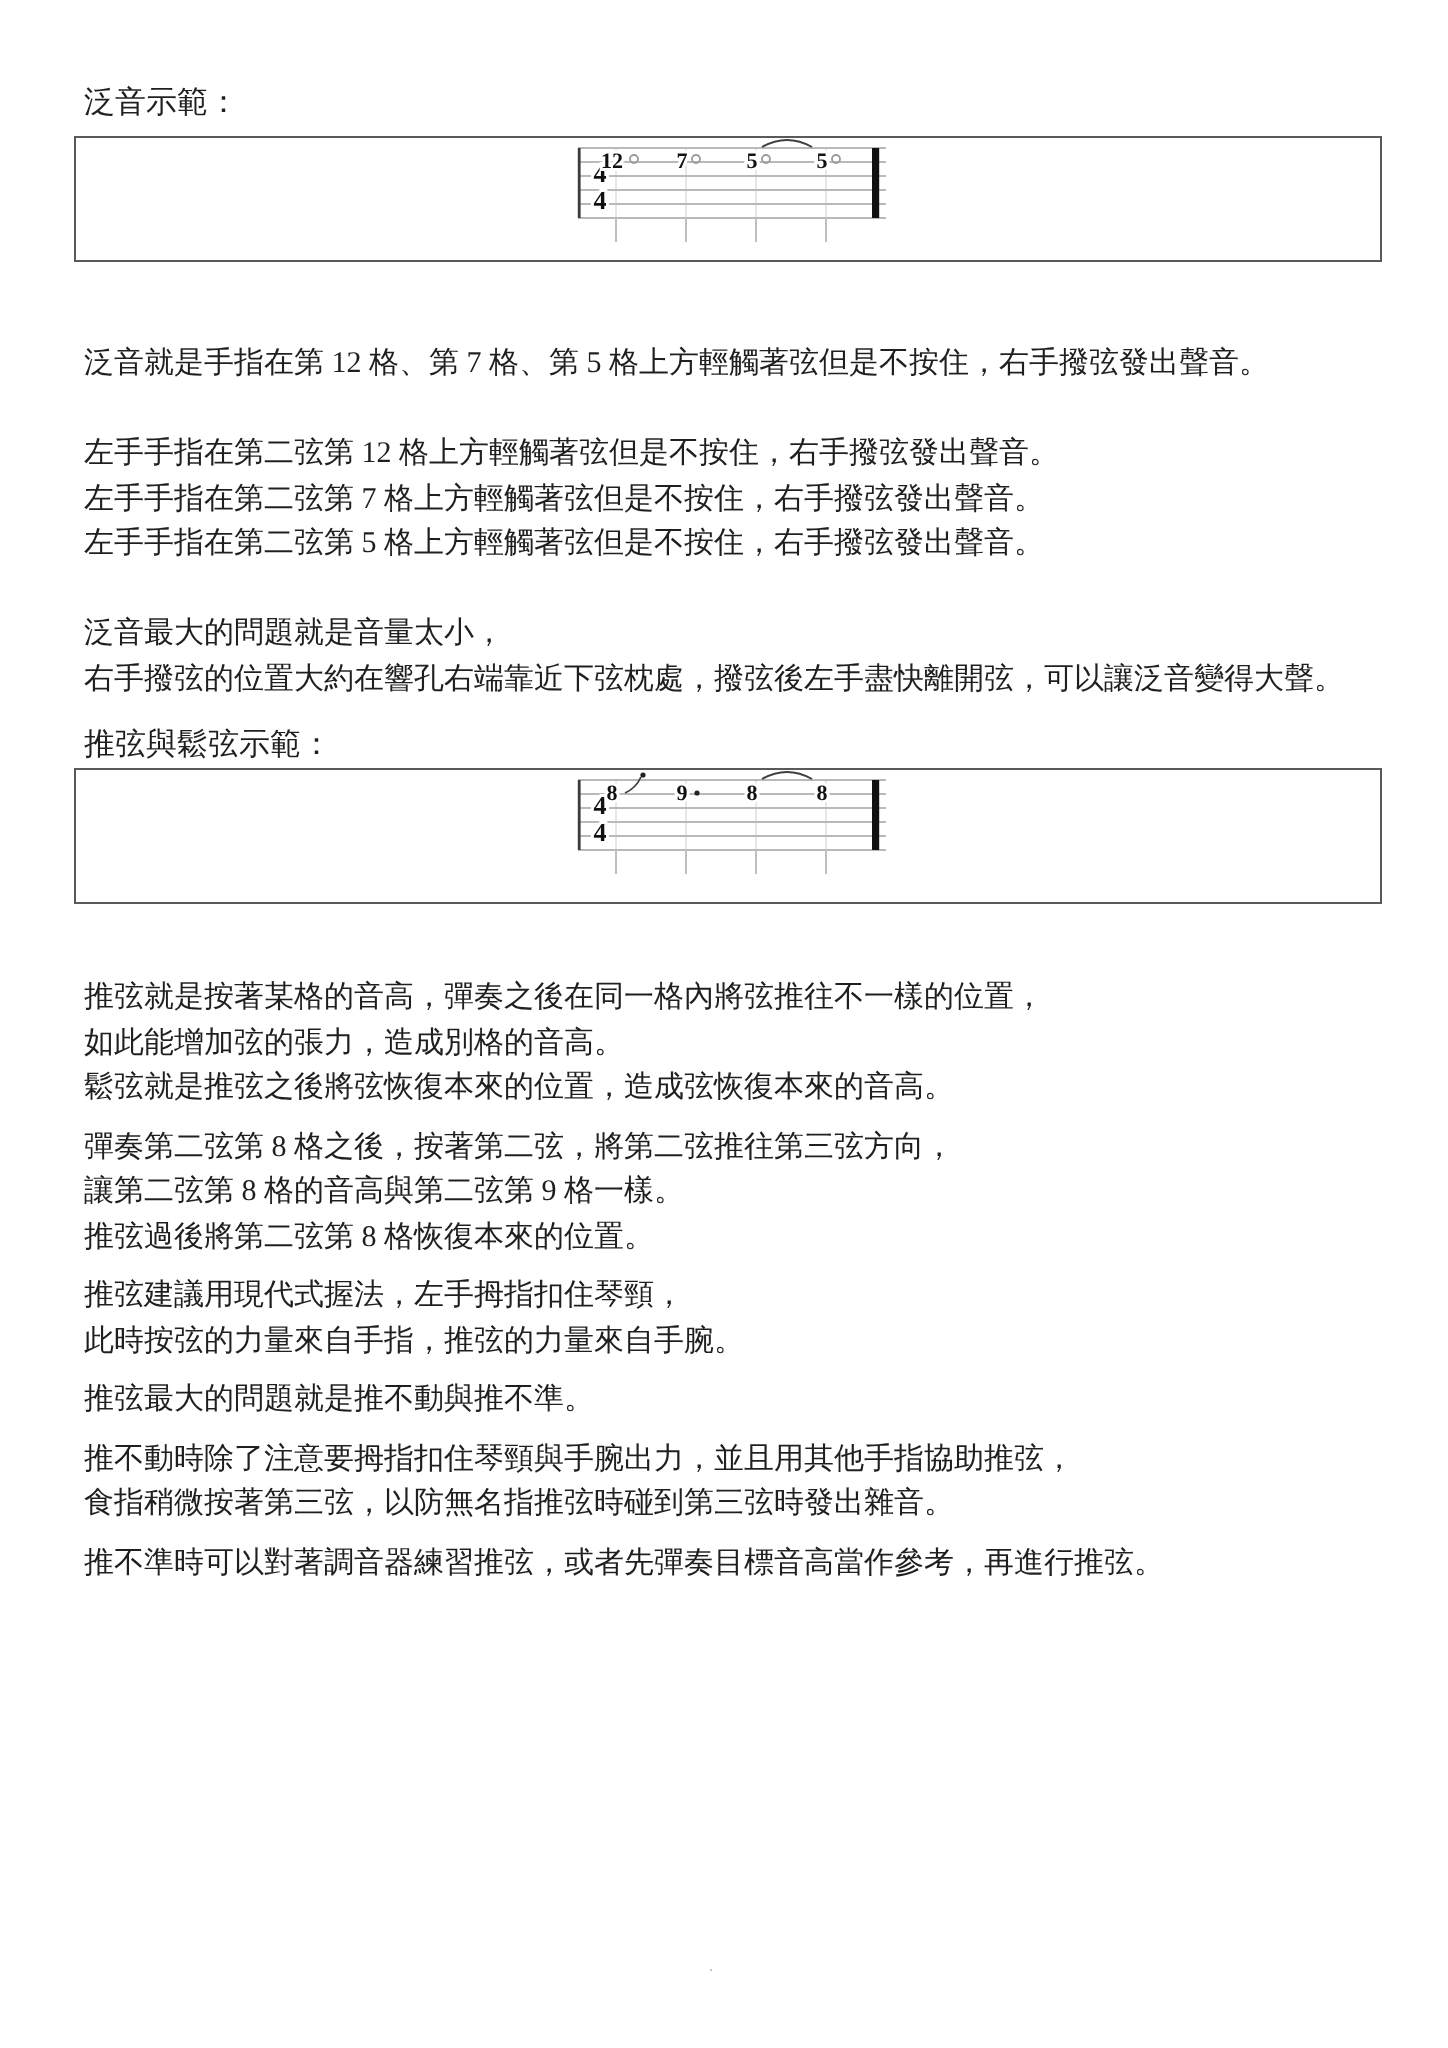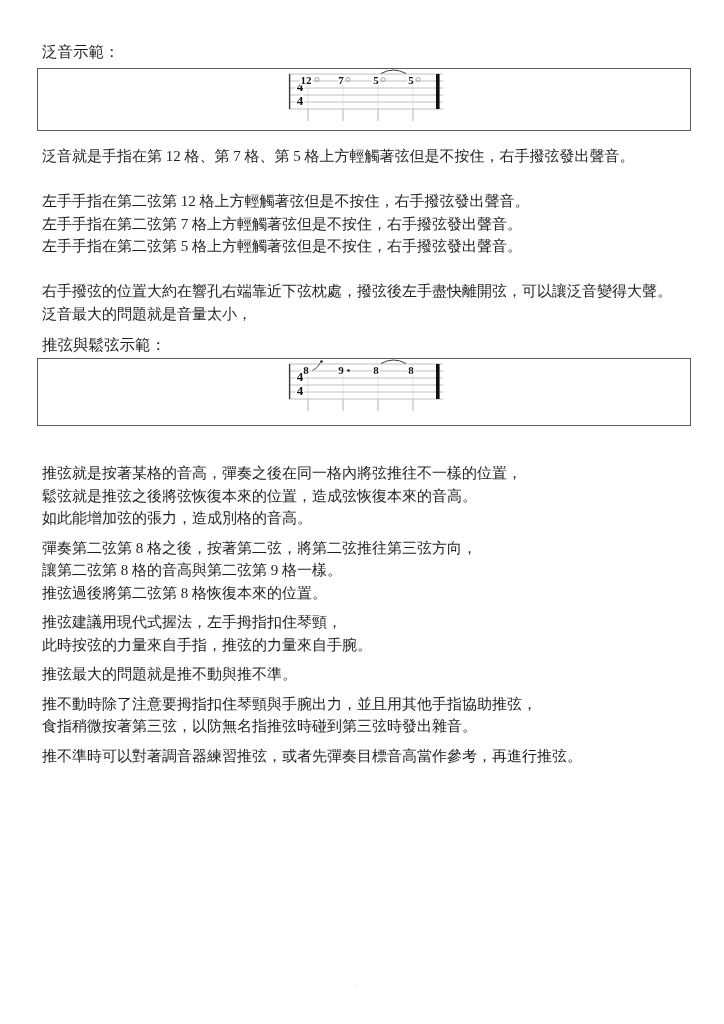--- a/index.html
+++ b/index.html
@@ -13,21 +13,21 @@
     font-family:"Liberation Serif","DejaVu Serif",serif;
     color:#1f1f1f;
   }
   .doc-title {
     font-size:15.5px;
     line-height:19px;
     height:19px;
     margin:0 0 7px 0;
     white-space:nowrap;
   }
-  .doc-title.t2 { margin-top:12px; margin-bottom:2px;font-family:Liberation Mono, monospace; }
+  .doc-title.t2 { margin-top:12px; margin-bottom:2px; }
   .figure-box {
     box-sizing:border-box;
     width:654px;
     margin-left:-5px;
     border:1px solid #5a5a5a;
     position:relative;
     background:#ffffff;
   }
   #box-harmonics { height:63px; }
   #box-bend { height:68px; }
@@ -46,21 +46,21 @@
     stroke-width:3px;
   }
   .tab-svg text.fret { font-size:11px; text-anchor:middle; }
   .tab-svg text.ts   { font-size:13px; text-anchor:middle; }
   .para { margin:0; }
   .line {
     font-size:15px;
     line-height:22.5px;
     white-space:nowrap;
   }
-  #p1 { margin-top:14px; }
+  #p1 { margin-top:40px; }
   #p2, #p3 { margin-top:22.5px; }
   #p4 { margin-top:36px; }
   #p5, #p6, #p7, #p8, #p9 { margin-top:7px; }
   .footer-mark {
     position:absolute;
     left:354px; top:981px;
     font-size:9px;
     color:#bcbcbc;
     line-height:9px;
   }
@@ -116,22 +116,22 @@
     <div class="line">泛音就是手指在第 12 格、第 7 格、第 5 格上方輕觸著弦但是不按住，右手撥弦發出聲音。</div>
   </div>
 
   <div class="para" id="p2">
     <div class="line">左手手指在第二弦第 12 格上方輕觸著弦但是不按住，右手撥弦發出聲音。</div>
     <div class="line">左手手指在第二弦第 7 格上方輕觸著弦但是不按住，右手撥弦發出聲音。</div>
     <div class="line">左手手指在第二弦第 5 格上方輕觸著弦但是不按住，右手撥弦發出聲音。</div>
   </div>
 
   <div class="para" id="p3">
+    <div class="line">泛音最大的問題就是音量太小，</div>
     <div class="line">右手撥弦的位置大約在響孔右端靠近下弦枕處，撥弦後左手盡快離開弦，可以讓泛音變得大聲。</div>
-    <div class="line">泛音最大的問題就是音量太小，</div>
   </div>
 
   <div class="doc-title t2">推弦與鬆弦示範：</div>
 
   <div class="figure-box" id="box-bend">
     <svg class="tab-svg" width="158" height="58" viewBox="0 0 158 58">
       <g stroke="#e5e5e5" stroke-width="0.9">
         <line x1="21" y1="9" x2="21" y2="56"></line>
         <line x1="56" y1="9" x2="56" y2="56"></line>
         <line x1="91" y1="9" x2="91" y2="56"></line>
@@ -161,22 +161,22 @@
       <text class="fret" x="124" y="19">8</text>
       <path d="M 25.5 15.5 Q 31 13 33.5 7.5" fill="none" stroke="#3f3f3f" stroke-width="0.9"></path>
       <circle cx="34.5" cy="6.5" r="1.3" fill="#222222"></circle>
       <circle cx="61.5" cy="15.5" r="1.3" fill="#222222"></circle>
       <path d="M 94 8.5 Q 106.5 1.5 119 8.5" fill="none" stroke="#3f3f3f" stroke-width="1"></path>
     </svg>
   </div>
 
   <div class="para" id="p4">
     <div class="line">推弦就是按著某格的音高，彈奏之後在同一格內將弦推往不一樣的位置，</div>
+    <div class="line">如此能增加弦的張力，造成別格的音高。</div>
     <div class="line">鬆弦就是推弦之後將弦恢復本來的位置，造成弦恢復本來的音高。</div>
-    <div class="line">如此能增加弦的張力，造成別格的音高。</div>
   </div>
 
   <div class="para" id="p5">
     <div class="line">彈奏第二弦第 8 格之後，按著第二弦，將第二弦推往第三弦方向，</div>
     <div class="line">讓第二弦第 8 格的音高與第二弦第 9 格一樣。</div>
     <div class="line">推弦過後將第二弦第 8 格恢復本來的位置。</div>
   </div>
 
   <div class="para" id="p6">
     <div class="line">推弦建議用現代式握法，左手拇指扣住琴頸，</div>

